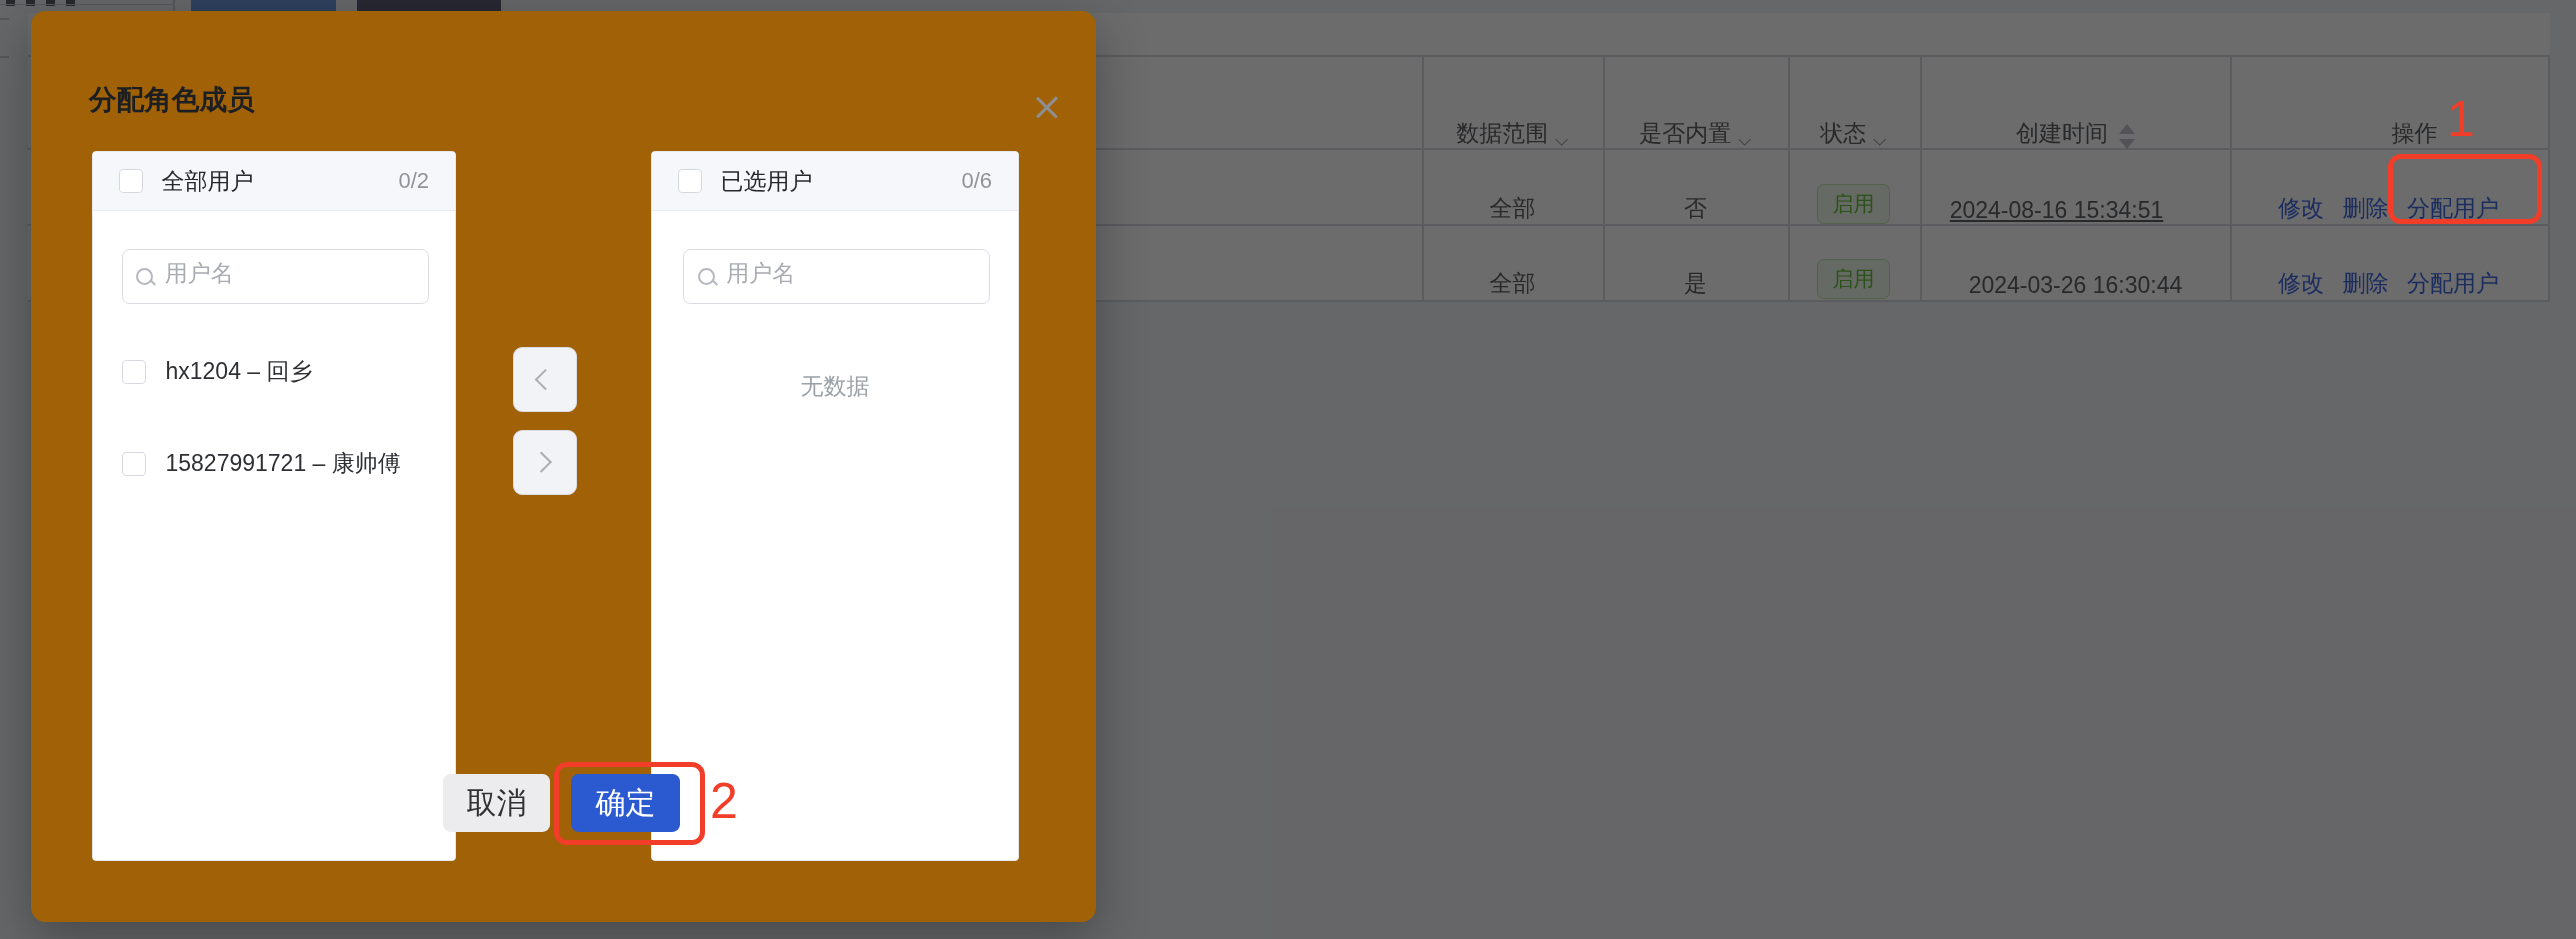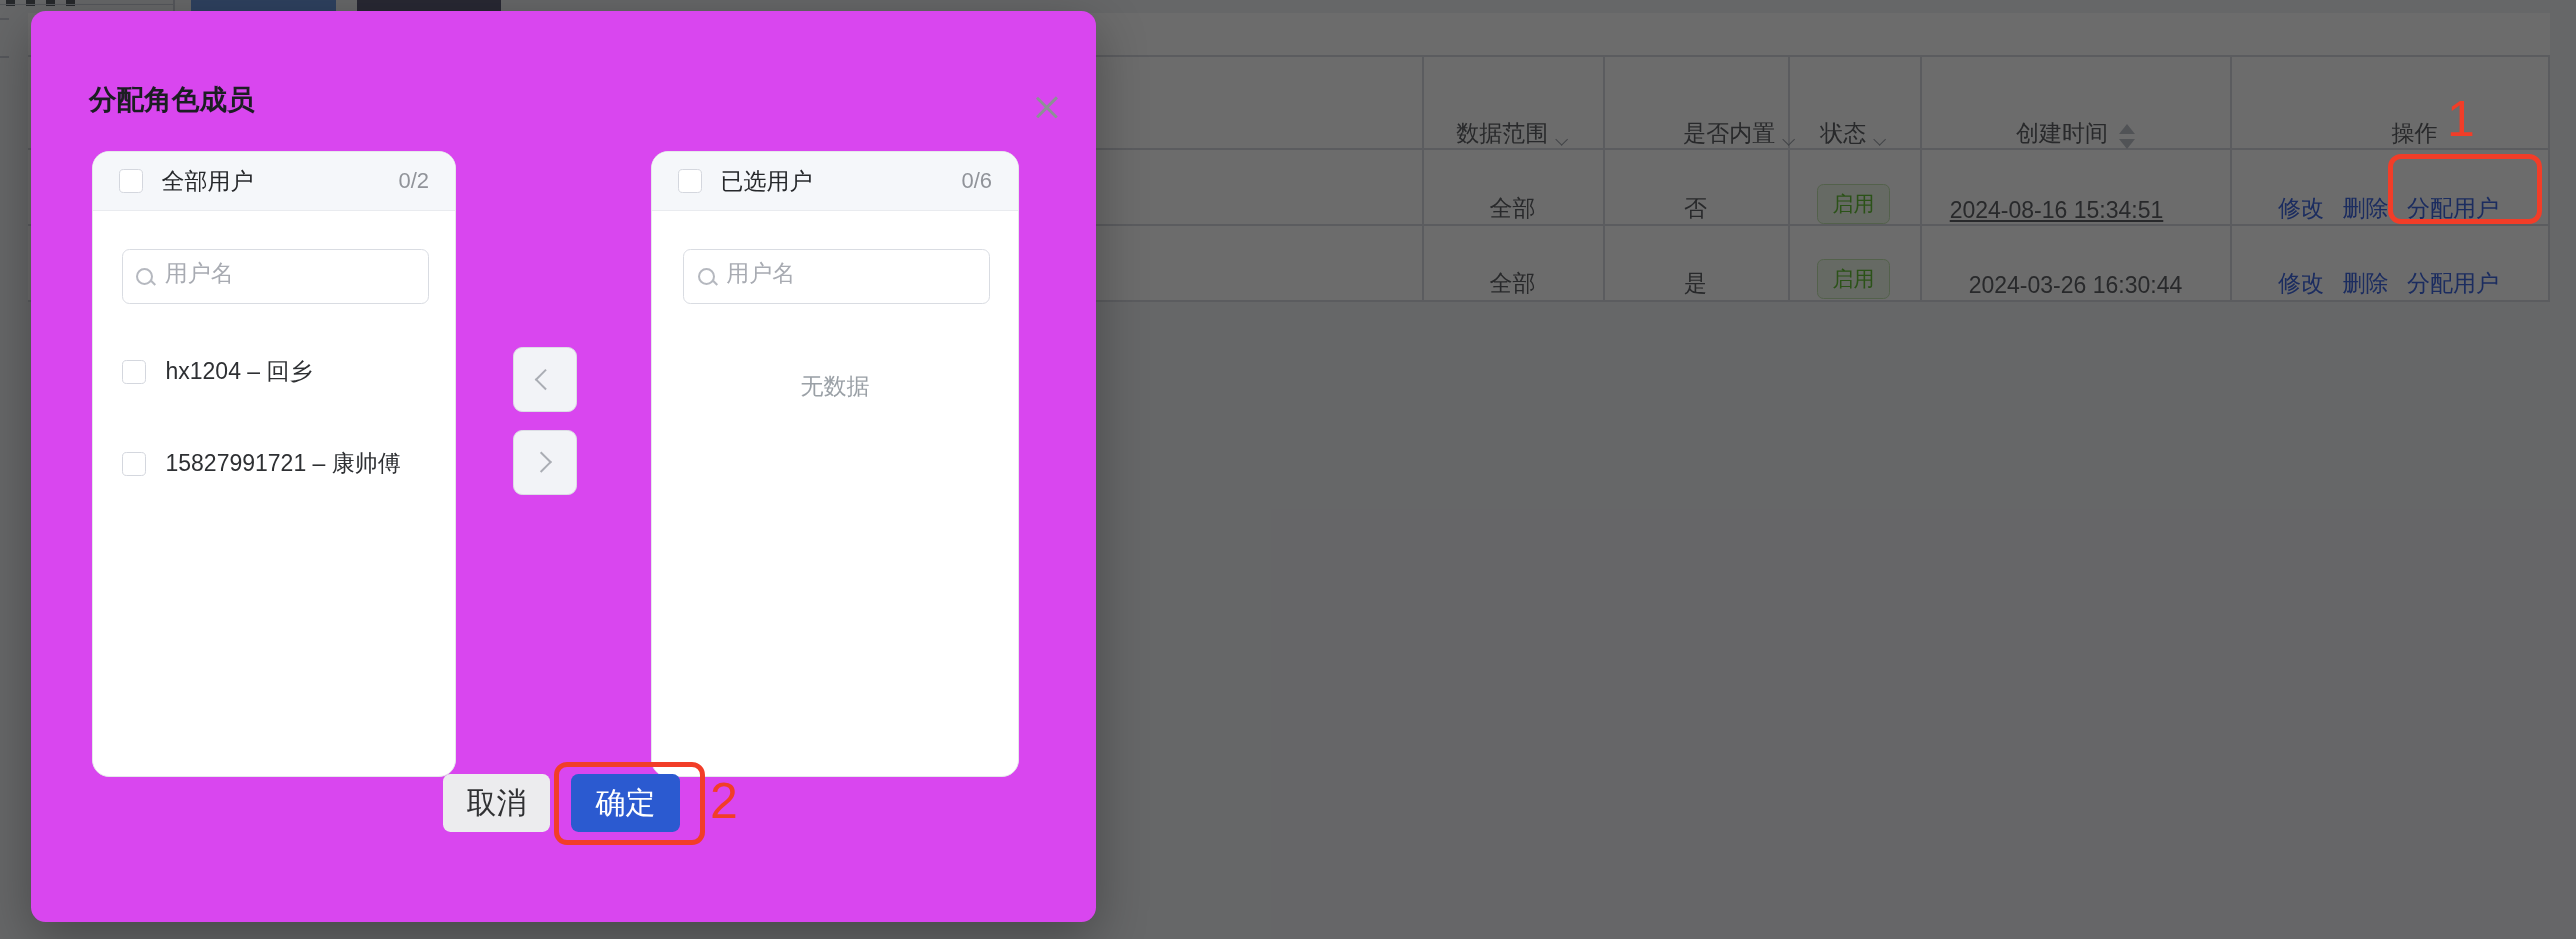--- a/index.html
+++ b/index.html
@@ -48,31 +48,31 @@
     background:#f0f9eb; border:1.8px solid #c5e6b2; color:#67c23a; font-size:21px;
   }
   .ops { display:flex; gap:18.4px; }
   .op-link { color:#4169e1; font-size:23px; cursor:pointer; white-space:nowrap; }
 
   
   .overlay { position:absolute; inset:0; background:rgba(0,0,0,0.575); z-index:10; }
 
   
   .modal { position:absolute; left:31px; top:11px; width:1065px; height:911px;
-    background:#d946ef; border-radius:14.7px; z-index:20;
+    background:#a16207; border-radius:14.7px; z-index:20;
     box-shadow:0 16.5px 51px rgba(0,0,0,0.30); }
   .modal-title { position:absolute; left:58px; top:70px; font-size:27.6px; font-weight:700; color:#1b1e22; }
   .modal-close { position:absolute; left:997px; top:79px; width:37px; height:37px; cursor:pointer; }
   .modal-close::before, .modal-close::after { content:""; position:absolute; left:4.6px; top:15.6px;
     width:27.6px; height:2.8px; background:#8c9095; }
   .modal-close::before { transform:rotate(45deg); }
   .modal-close::after  { transform:rotate(-45deg); }
 
-  .panel { position:absolute; top:140px; width:364px; height:626px;
-    border:1.8px solid #e6e8eb; border-radius:17px; background:#fff; overflow:hidden; }
+  .panel { position:absolute; top:140px; width:364px; height:710px;
+    border:1.8px solid #e6e8eb; border-radius:4px; background:#fff; overflow:hidden; }
   .panel.left  { left:61px; }
   .panel.right { left:620px; width:368px; }
   .panel-header { height:59px; background:#f5f7fa; border-bottom:1.8px solid #e9ebef;
     display:flex; align-items:center; padding:0 26px; gap:18.4px; }
   .panel-title { font-size:23px; color:#26282b; flex:0 0 auto; }
   .panel-count { margin-left:auto; font-size:22px; color:#909399; }
 
   .checkbox { width:24px; height:24px; border:1.8px solid #d4d7de; border-radius:4.6px;
     background:#fff; flex:0 0 auto; cursor:pointer; }
 
@@ -143,21 +143,21 @@
     <div class="gridline gl-v" style="left:1603px;"></div>
     <div class="gridline gl-v" style="left:1788px;"></div>
     <div class="gridline gl-v" style="left:1920px;"></div>
     <div class="gridline gl-v" style="left:2230px;"></div>
     <div class="gridline gl-v" style="left:2548px;"></div>
 
     <div class="th-cell" style="left:1422px;width:181px;">
       <span>数据范围</span>
       <span class="caret-down"></span>
     </div>
-    <div class="th-cell" style="left:1603px;width:185px;margin-left:44px;">
+    <div class="th-cell" style="left:1603px;width:185px;">
       <span>是否内置</span>
       <span class="caret-down"></span>
     </div>
     <div class="th-cell" style="left:1788px;width:131px;">
       <span>状态</span>
       <span class="caret-down"></span>
     </div>
     <div class="th-cell" style="left:1920px;width:311px;">
       <span>创建时间</span>
       <span class="sorter">

